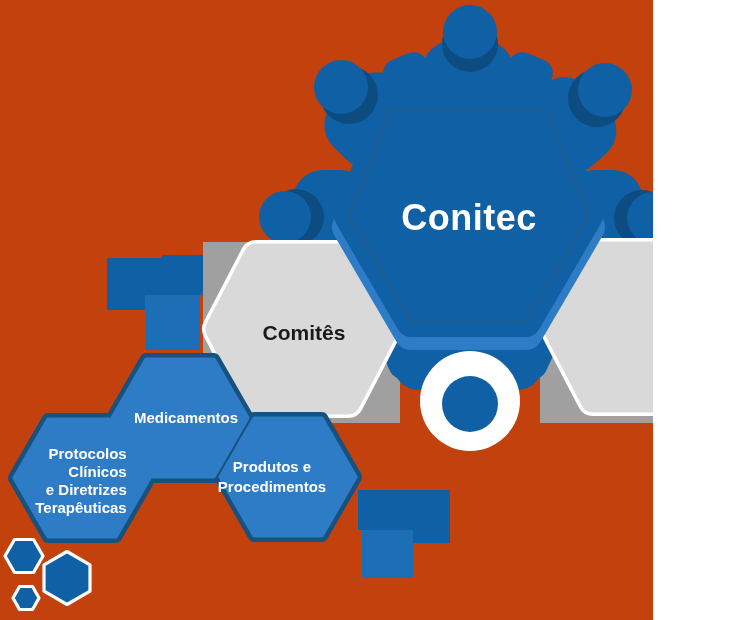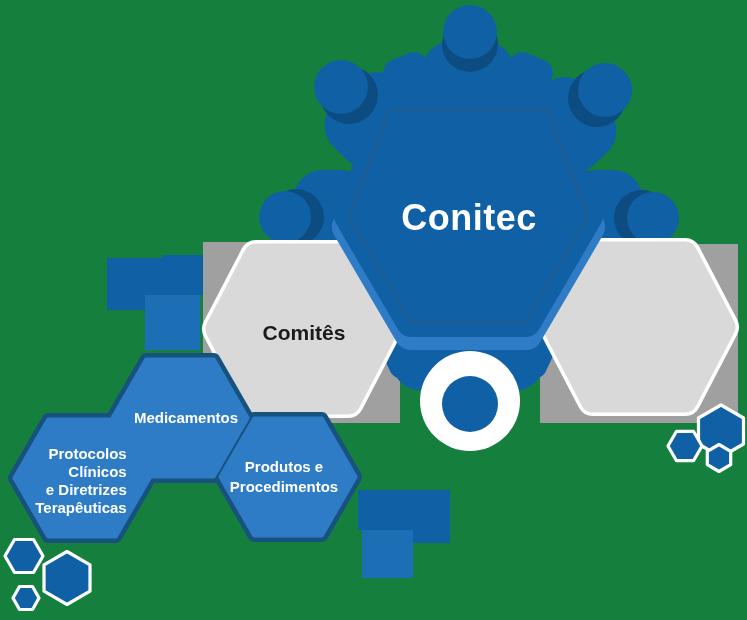--- a/index.html
+++ b/index.html
@@ -1,31 +1,31 @@
 <!DOCTYPE html>
 <html style="--main-blue: #1060A5; --light-blue: #2E7CC6; --navy: #17527F; --pale-blue: #1C6FB5; --hex-gray: #D9D9D9; --square-gray: #A0A0A0; --outline-blue: #1E5E93; --head-shadow: #0C4C80; --text-dark: #1A1A1A; --text-light: #FFFFFF;"><head>
 <meta charset="utf-8">
 <style>
   html,body { margin:0; padding:0; background:#ffffff; }
   #stage {
-    position:relative; width:747px; height:620px; overflow:hidden;
-    font-family:"Liberation Sans", sans-serif; background:#15803d;
+    position:relative; width:653px; height:620px; overflow:hidden;
+    font-family:"Liberation Sans", sans-serif; background:#c2410c;
   }
   #stage svg { position:absolute; left:0; top:0; }
   .label {
     position:absolute; transform:translate(-50%,-50%);
     text-align:center; font-weight:bold; white-space:pre-line; line-height:1.18;
     font-family:"Liberation Sans", sans-serif; pointer-events:none;
   }
   .lbl-conitec   { left:469px; top:218px; font-size:36px; letter-spacing:0.5px; color:var(--text-light); }
   .lbl-comites   { left:304px; top:333px; font-size:21px; color:var(--text-dark);text-align:right; }
   .lbl-secretaria{ left:639px; top:336px; font-size:21px; line-height:1.1; color:var(--text-dark); }
   .lbl-medicamentos { left:186px; top:418px; font-size:15px; color:var(--text-light); }
   .lbl-protocolos   { left:81px;  top:481px; font-size:15px; line-height:1.2; color:var(--text-light);text-align:right; }
-  .lbl-produtos     { left:284px; top:477px; font-size:15px; line-height:1.33; color:var(--text-light); }
+  .lbl-produtos     { left:272px; top:477px; font-size:15px; line-height:1.33; color:var(--text-light); }
 
   .fill-main   { fill:var(--main-blue); }
   .fill-pale   { fill:var(--pale-blue); }
   .fill-shadow { fill:var(--head-shadow); }
   .fill-sqgray { fill:var(--square-gray); }
 
   .hex-dark    { fill:var(--main-blue); stroke:var(--outline-blue); stroke-width:2.5; stroke-linejoin:round; }
   .hex-dark-round { fill:var(--main-blue); stroke:var(--main-blue); stroke-width:30; stroke-linejoin:round; }
   .hex-base    { fill:var(--light-blue); stroke:var(--light-blue); stroke-width:34; stroke-linejoin:round; }
   .hex-gray-outline { fill:#ffffff; stroke:#ffffff; stroke-width:32; stroke-linejoin:round; }

